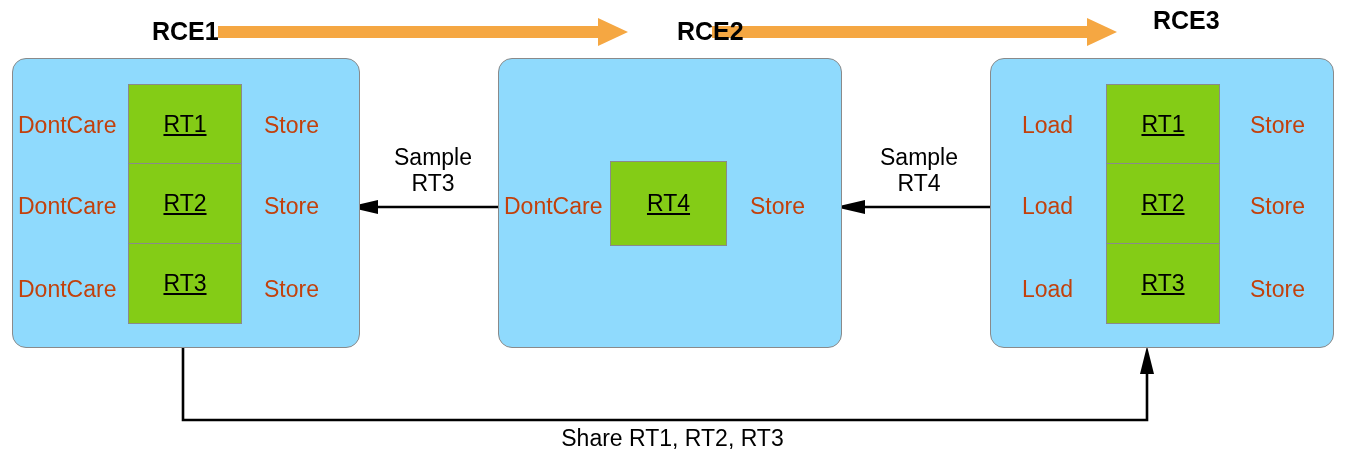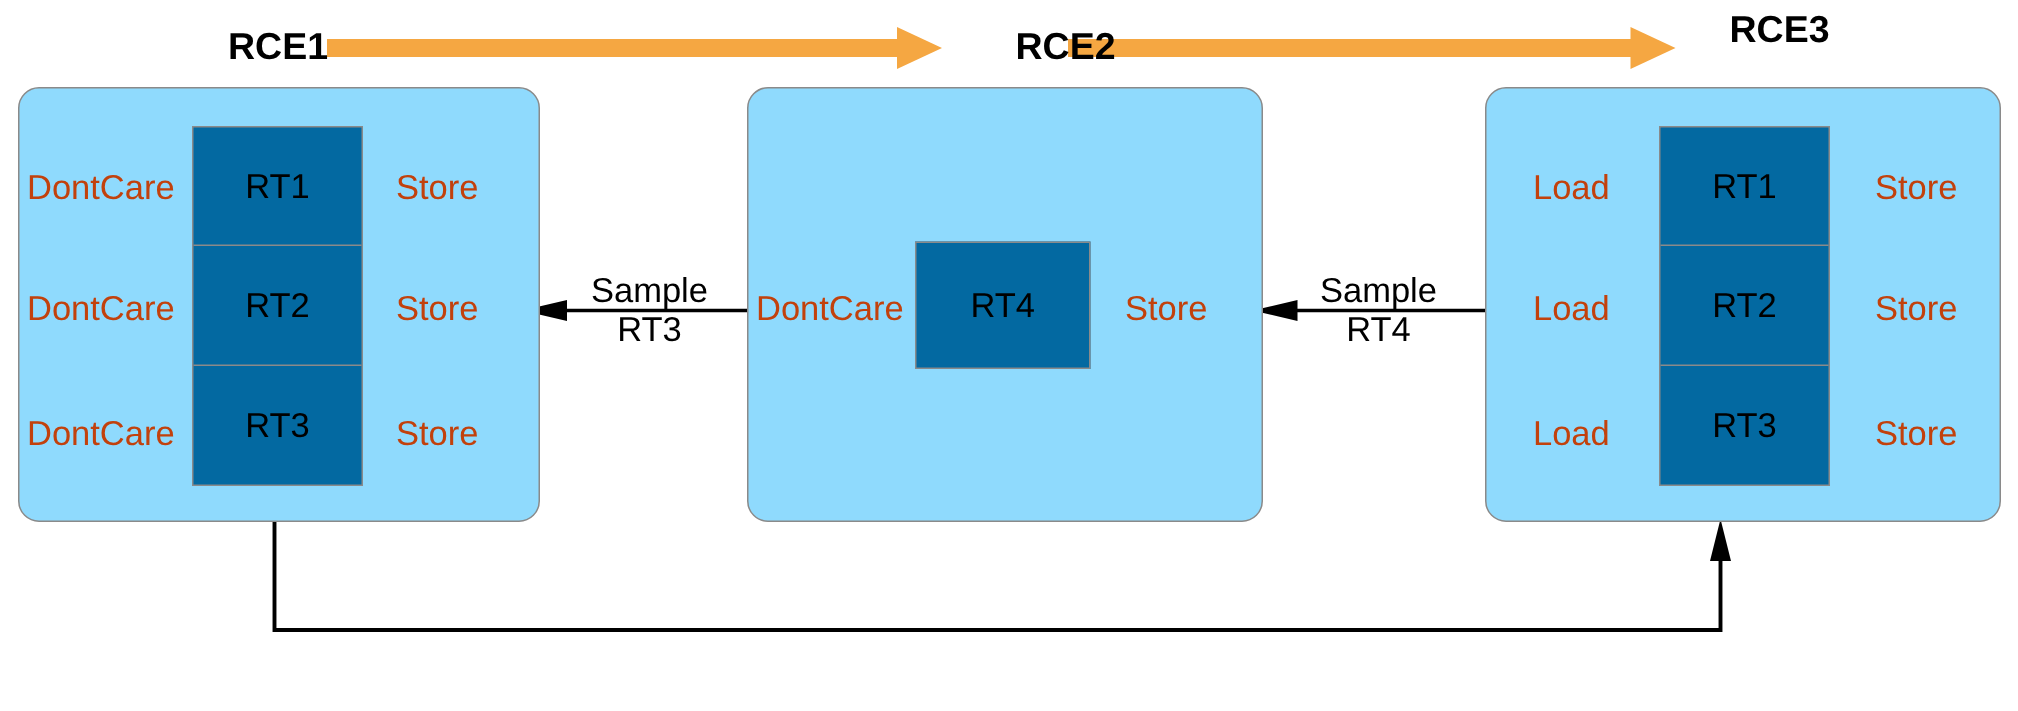--- a/index.html
+++ b/index.html
@@ -48,22 +48,23 @@
     box-sizing: border-box;
   }
   #rce1-panel { left: 12px;  top: 58px; width: 348px; height: 290px; }
   #rce2-panel { left: 498px; top: 58px; width: 344px; height: 290px; }
   #rce3-panel { left: 990px; top: 58px; width: 344px; height: 290px; }
 
   
   .reg-table {
     position: absolute;
     border: 1.5px solid #8a8a8a;
-    background: #0369a1;
+    background: #84cc16;
     box-sizing: border-box;
+    text-decoration: underline;
   }
   #rce1-table { left: 128px; top: 84px; width: 114px; height: 240px; }
   #rce3-table { left: 1106px; top: 84px; width: 114px; height: 240px; }
   .reg-cell {
     height: 33.3333%;
     box-sizing: border-box;
     display: flex;
     align-items: center;
     justify-content: center;
     font-size: 23px;
@@ -111,21 +112,20 @@
   #rce3-out-2 { left: 1250px; top: 289px; }
 
   
   .conn-label {
     position: absolute;
     font-size: 23px;
     color: #000000;
     text-align: center;
     line-height: 1.12;
     white-space: nowrap;
-    margin-top: 36px;
   }
   #sample-rt3-label { left: 383px; top: 145px; width: 100px; }
   #sample-rt4-label { left: 869px; top: 145px; width: 100px; }
 
   #share-label {
     position: absolute;
     left: 0;
     top: 427px;
     width: 1345px;
     text-align: center;
@@ -205,14 +205,15 @@
   <div class="side-label" id="rce3-out-2">Store</div>
 
   <div class="conn-label" id="sample-rt3-label">
     <div>Sample</div>
     <div>RT3</div>
   </div>
   <div class="conn-label" id="sample-rt4-label">
     <div>Sample</div>
     <div>RT4</div>
   </div>
+  <div id="share-label">Share RT1, RT2, RT3</div>
 
 </div>
 
 </body></html>

